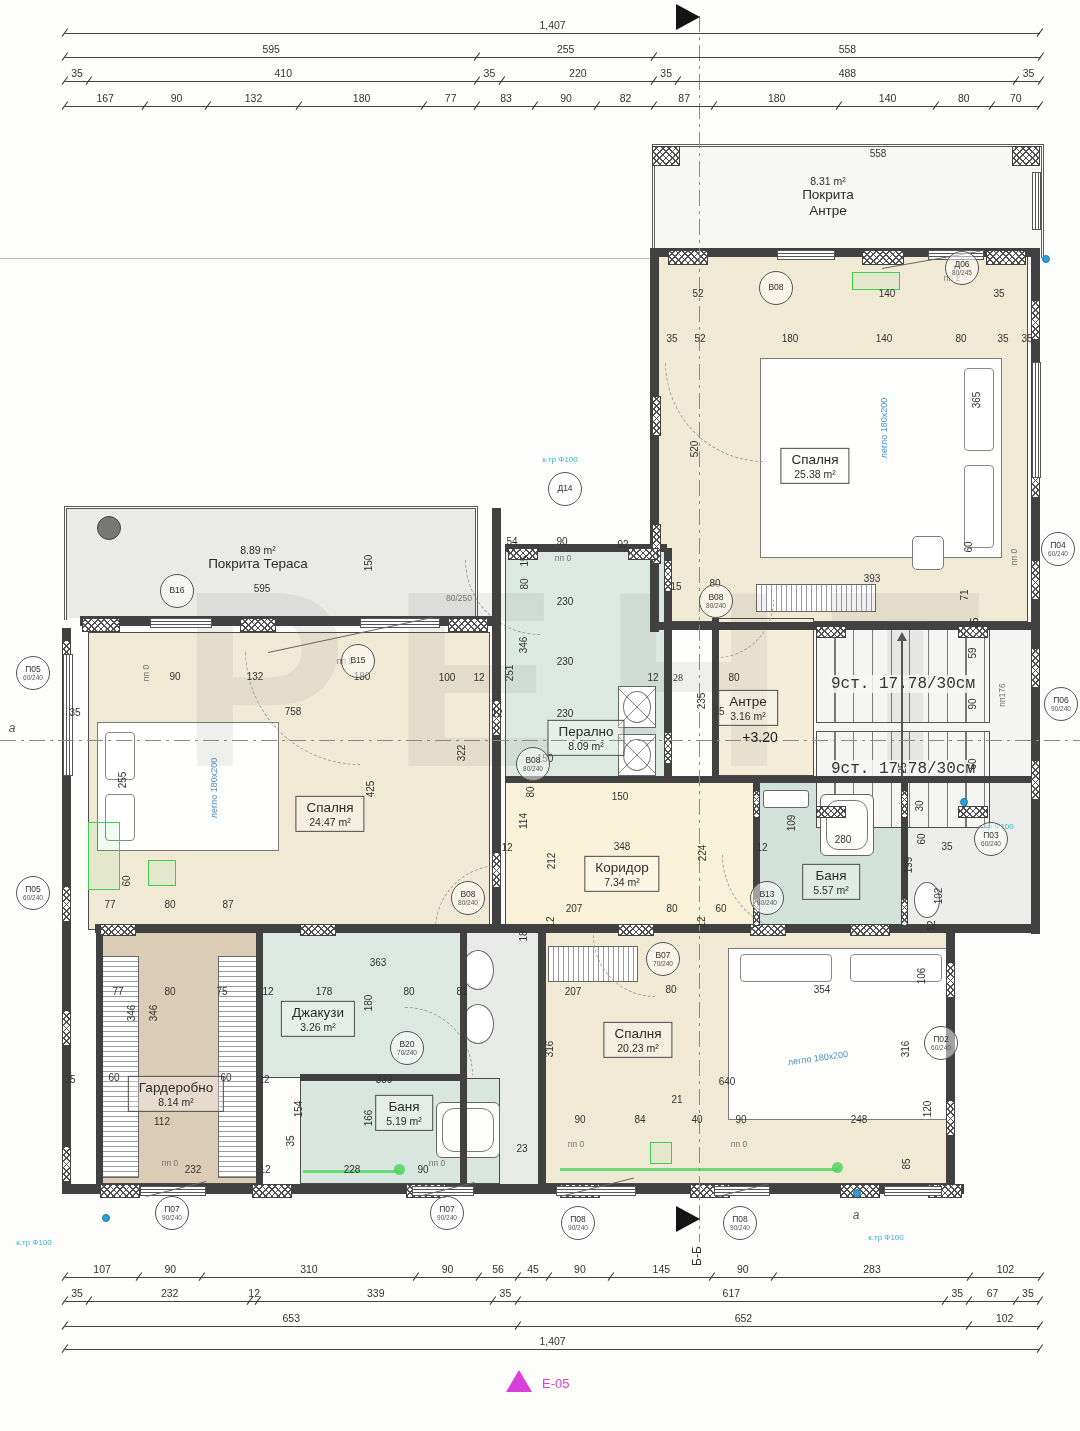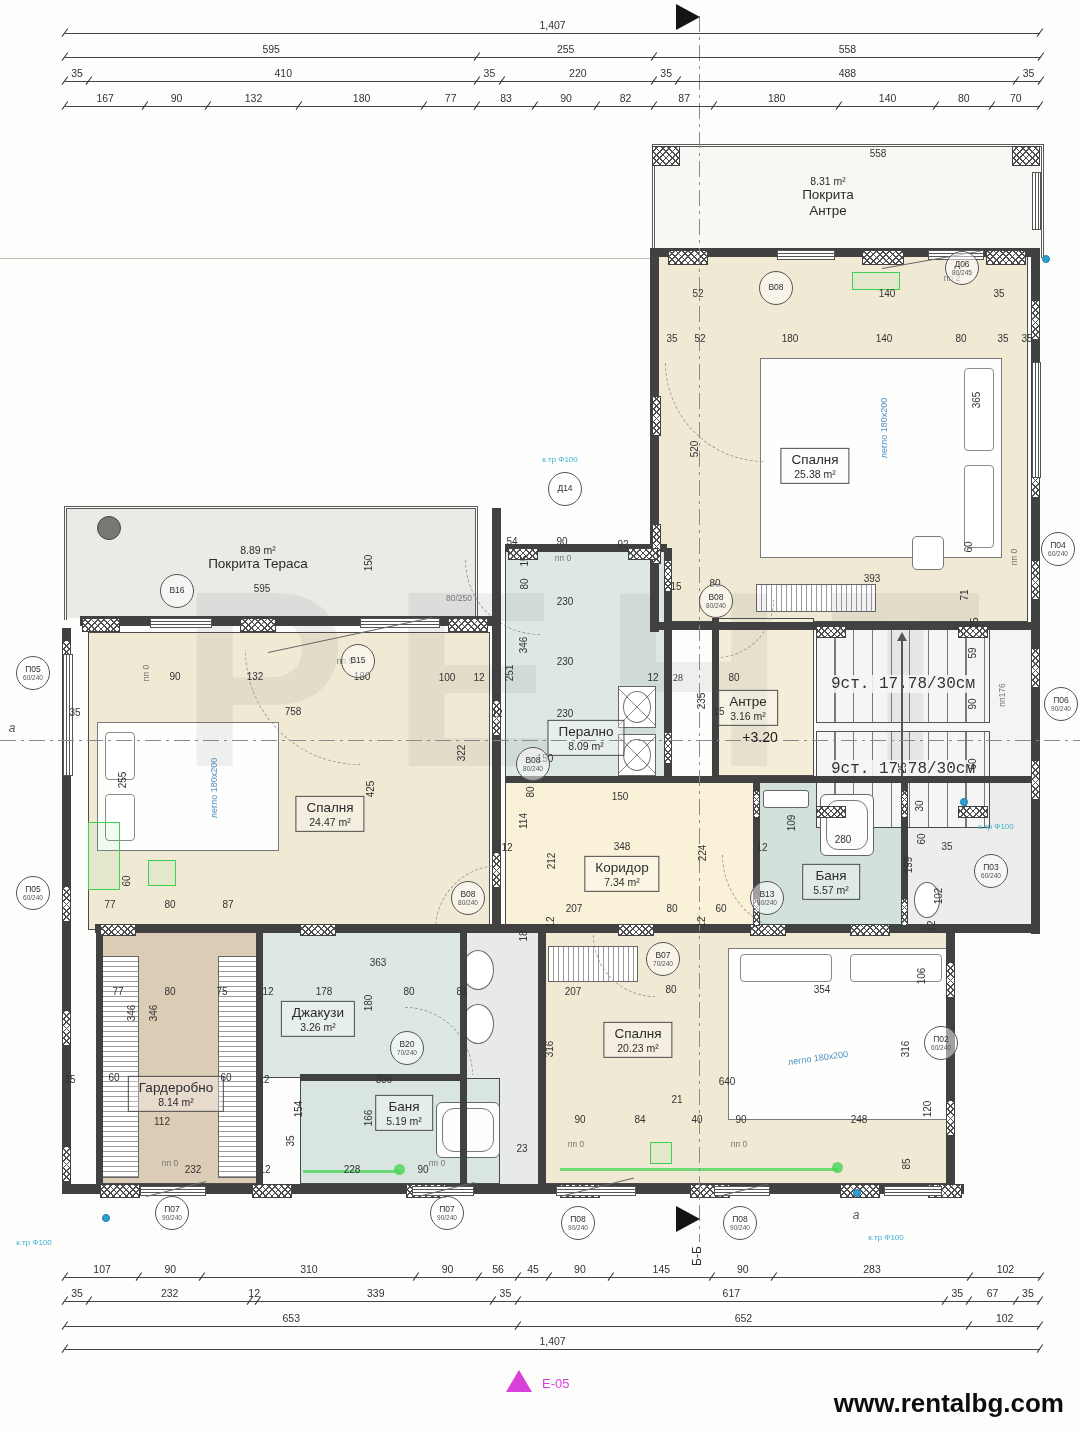--- a/index.html
+++ b/index.html
@@ -61,21 +61,20 @@
   .sheet-tri{position:absolute;width:0;height:0;border-left:13px solid transparent;border-right:13px solid transparent;border-bottom:22px solid #d940d9;z-index:9;}
   .sheet-label{position:absolute;color:#d940d9;font-size:13px;z-index:9;}
   .footer-site{position:absolute;right:16px;top:1388px;font-weight:bold;font-size:26px;color:#0d0d0d;z-index:9;}
 </style>
 </head>
 <body>
 
 <div id="plan">
   <div class="sheet-tri" style="left: 506px; top: 1370px;"></div>
   <span class="sheet-label" style="left: 542px; top: 1376px;">Е-05</span>
-  <div class="footer-site">www.rentalbg.com</div>
 <div class="zone" style="left: 672px; top: 552px; width: 144px; height: 66px; background: rgb(239, 239, 236);"></div>
     <div class="zone" style="left: 816px; top: 622px; width: 216px; height: 208px; background: rgb(244, 244, 242);"></div>
     <div class="zone" style="left: 462px; top: 930px; width: 78px; height: 148px; background: rgb(231, 234, 231);"></div>
     <div class="zone" style="left: 906px; top: 782px; width: 126px; height: 146px; background: rgb(237, 237, 235);"></div>
     <div class="zone" style="left: 460px; top: 1078px; width: 80px; height: 106px; background: rgb(231, 234, 231);"></div>
     <div class="room grid" style="left: 656px; top: 146px; width: 384px; height: 110px; background: rgb(247, 247, 244);"></div>
     <div class="rlabel" style="left: 828px; top: 197px;">
       <div class="a">8.31 m²</div>
       <div class="n">Покрита</div>
       <div class="n">Антре</div>
@@ -629,21 +628,21 @@
       <div class="s">90/240</div>
     </div>
     <div class="callout" style="left: 740px; top: 1223px;">
       <div>П08</div>
       <div class="s">90/240</div>
     </div>
     <div class="callout" style="left: 1058px; top: 549px;">
       <div>П04</div>
       <div class="s">60/240</div>
     </div>
-    <div class="callout" style="left: 991px; top: 871px;">
+    <div class="callout" style="left: 991px; top: 839px;">
       <div>П03</div>
       <div class="s">60/240</div>
     </div>
     <div class="callout" style="left: 1061px; top: 704px;">
       <div>П06</div>
       <div class="s">90/240</div>
     </div>
     <div class="callout" style="left: 941px; top: 1043px;">
       <div>П02</div>
       <div class="s">60/240</div>

